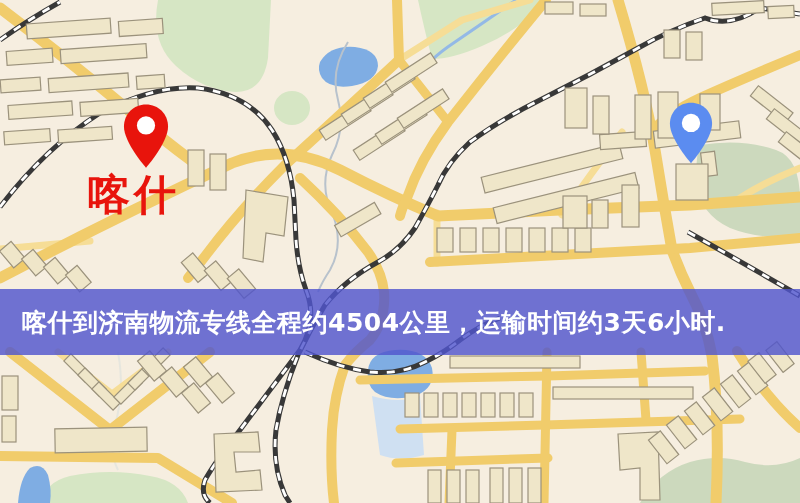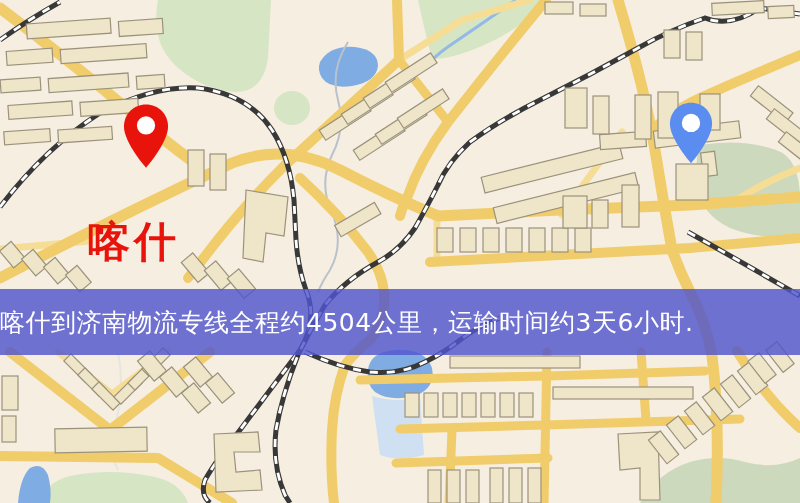--- a/index.html
+++ b/index.html
@@ -24,32 +24,32 @@
   .creek{fill:none;stroke:#93b9e6;stroke-width:3;}
   .stream-light{fill:none;stroke:#e6e6de;stroke-width:2;}
 
   
   .pin{position:absolute;}
   .pin svg{display:block;}
   .pin-origin{left:123px;top:103px;width:46px;height:66px;}
   .pin-destination{left:669px;top:101px;width:44px;height:64px;}
 
   
-  .city-label{position:absolute;font-weight:bold;line-height:1;white-space:nowrap;margin-top:47px;}
+  .city-label{position:absolute;font-weight:bold;line-height:1;white-space:nowrap;}
   .label-origin{left:88px;top:174px;font-size:42px;letter-spacing:4px;color:#e8140c;}
   .label-destination{left:636px;top:177px;font-size:43px;letter-spacing:3px;color:#2433dd;}
 
   
   .route-banner{
     position:absolute;left:0;top:289px;width:800px;height:66px;
     background:rgba(80,86,205,0.82);
     display:flex;align-items:center;
   }
   .route-banner .txt{
-    color:#ffffff;font-size:25px;letter-spacing:0.5px;white-space:nowrap;
+    color:#ffffff;font-size:25px;padding-left:22px;letter-spacing:0.5px;white-space:nowrap;font-weight:bold;
   }
 </style>
 </head>
 <body>
 
 <div class="screen">
 
   <svg class="map-svg" viewBox="0 0 800 503" aria-hidden="true">
     <rect x="0" y="0" width="800" height="503" fill="#f6eee0"></rect>
 

